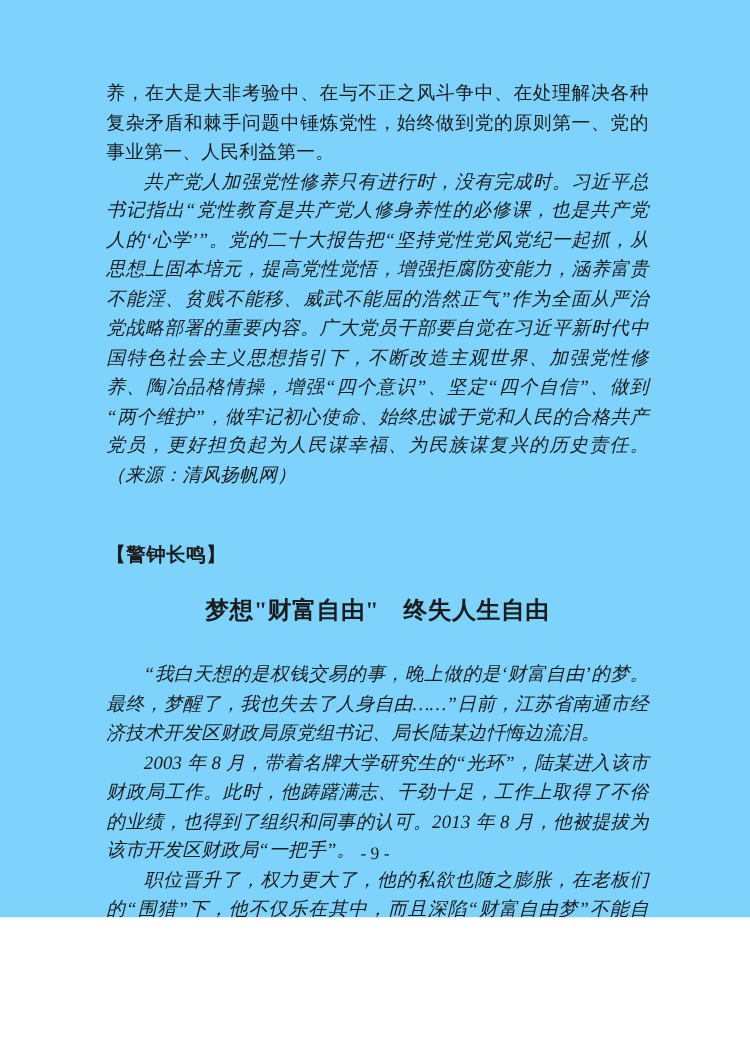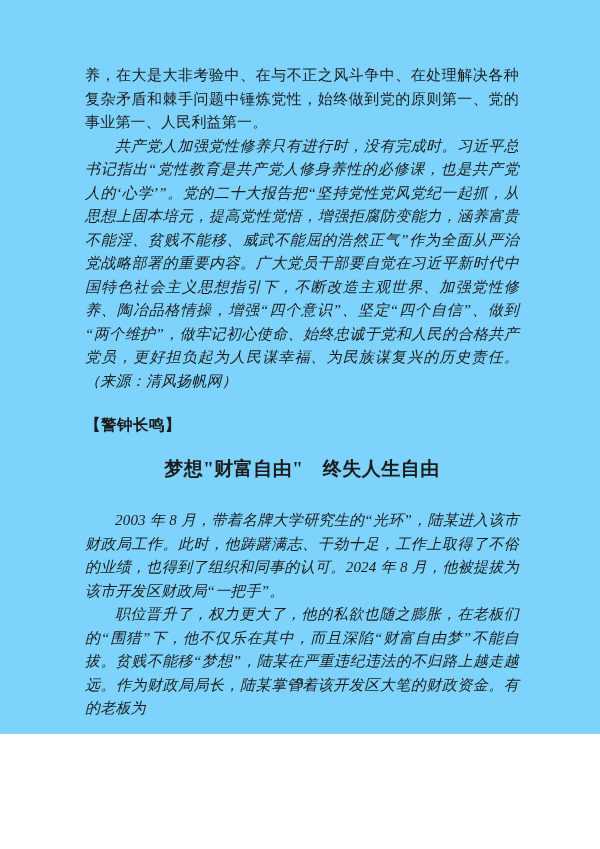--- a/index.html
+++ b/index.html
@@ -28,21 +28,21 @@
     line-height: 23.5px;
     text-align: justify;
     text-justify: inter-ideograph;
     letter-spacing: 0.2px;
   }
   .body-text p.indent {
     text-indent: 2em;
     font-style: italic;
   }
   .section-header {
-    margin-top: 20px;
+    margin-top: 40px;
     font-size: 15.5px;
     line-height: 24px;
     font-weight: bold;
     letter-spacing: 0.5px;
   }
   .article-title {
     margin-top: 18px;
     font-size: 19px;
     line-height: 28px;
     font-weight: bold;
@@ -72,20 +72,21 @@
     <div class="body-text article-1">
       <p>养，在大是大非考验中、在与不正之风斗争中、在处理解决各种复杂矛盾和棘手问题中锤炼党性，始终做到党的原则第一、党的事业第一、人民利益第一。</p>
       <p class="indent">共产党人加强党性修养只有进行时，没有完成时。习近平总书记指出“党性教育是共产党人修身养性的必修课，也是共产党人的‘心学’”。党的二十大报告把“坚持党性党风党纪一起抓，从思想上固本培元，提高党性觉悟，增强拒腐防变能力，涵养富贵不能淫、贫贱不能移、威武不能屈的浩然正气”作为全面从严治党战略部署的重要内容。广大党员干部要自觉在习近平新时代中国特色社会主义思想指引下，不断改造主观世界、加强党性修养、陶冶品格情操，增强“四个意识”、坚定“四个自信”、做到“两个维护”，做牢记初心使命、始终忠诚于党和人民的合格共产党员，更好担负起为人民谋幸福、为民族谋复兴的历史责任。（来源：清风扬帆网）</p>
     </div>
 
     <div class="section-header">【警钟长鸣】</div>
 
     <div class="article-title">梦想"财富自由"　终失人生自由</div>
 
     <div class="body-text article-2">
-      <p class="indent">2003 年 8 月，带着名牌大学研究生的“光环”，陆某进入该市财政局工作。此时，他踌躇满志、干劲十足，工作上取得了不俗的业绩，也得到了组织和同事的认可。2024 年 8 月，他被提拔为该市开发区财政局“一把手”。</p>
+      <p class="indent">“我白天想的是权钱交易的事，晚上做的是‘财富自由’的梦。最终，梦醒了，我也失去了人身自由……”日前，江苏省南通市经济技术开发区财政局原党组书记、局长陆某边忏悔边流泪。</p>
+      <p class="indent">2003 年 8 月，带着名牌大学研究生的“光环”，陆某进入该市财政局工作。此时，他踌躇满志、干劲十足，工作上取得了不俗的业绩，也得到了组织和同事的认可。2013 年 8 月，他被提拔为该市开发区财政局“一把手”。</p>
       <p class="indent">职位晋升了，权力更大了，他的私欲也随之膨胀，在老板们的“围猎”下，他不仅乐在其中，而且深陷“财富自由梦”不能自拔。贫贱不能移“梦想”，陆某在严重违纪违法的不归路上越走越远。作为财政局局长，陆某掌管着该开发区大笔的财政资金。有的老板为</p>
     </div>
 
   </div>
 
   <div class="page-footer">- 9 -</div>
 </div>
 
 </body></html>

